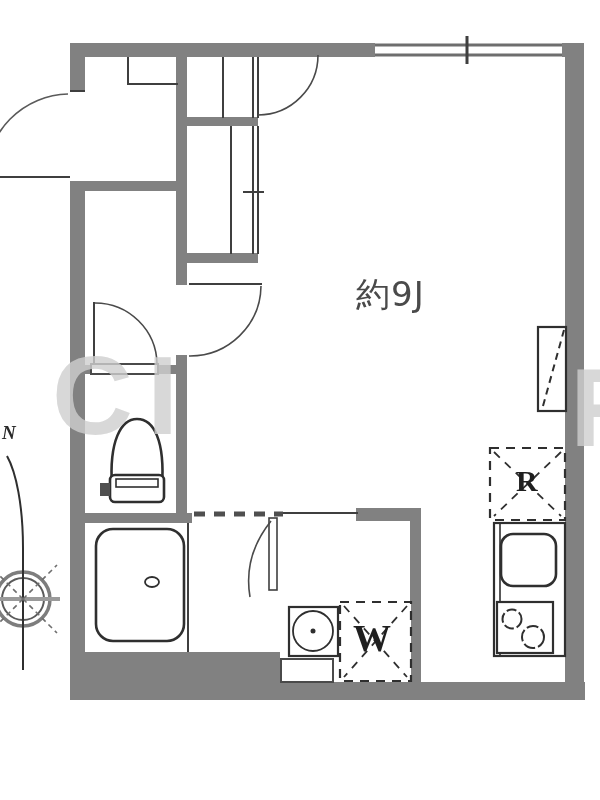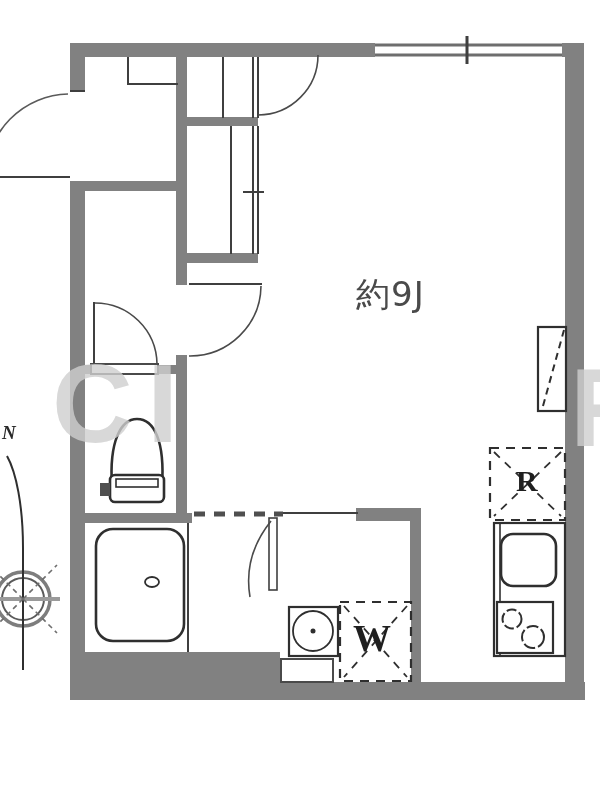--- a/index.html
+++ b/index.html
@@ -137,16 +137,16 @@
   </svg>
 
   <div class="plan-label" style="left:356px;top:272px;font-size:34px;letter-spacing:1px;">約9J</div>
 
   <div class="fix-label" style="left:516px;top:464px;font-size:30px;">R</div>
 
   <div class="fix-label" style="left:353px;top:616px;font-size:38px;">W</div>
 
   <div class="north-label" style="left:2px;top:422px;">N</div>
 
-  <div class="watermark" style="left:52px;top:348px;">CI</div>
+  <div class="watermark" style="left:52px;top:340px;">CI</div>
   <div class="watermark" style="left:570px;top:352px;">R</div>
 
 </div>
 
 </body></html>

